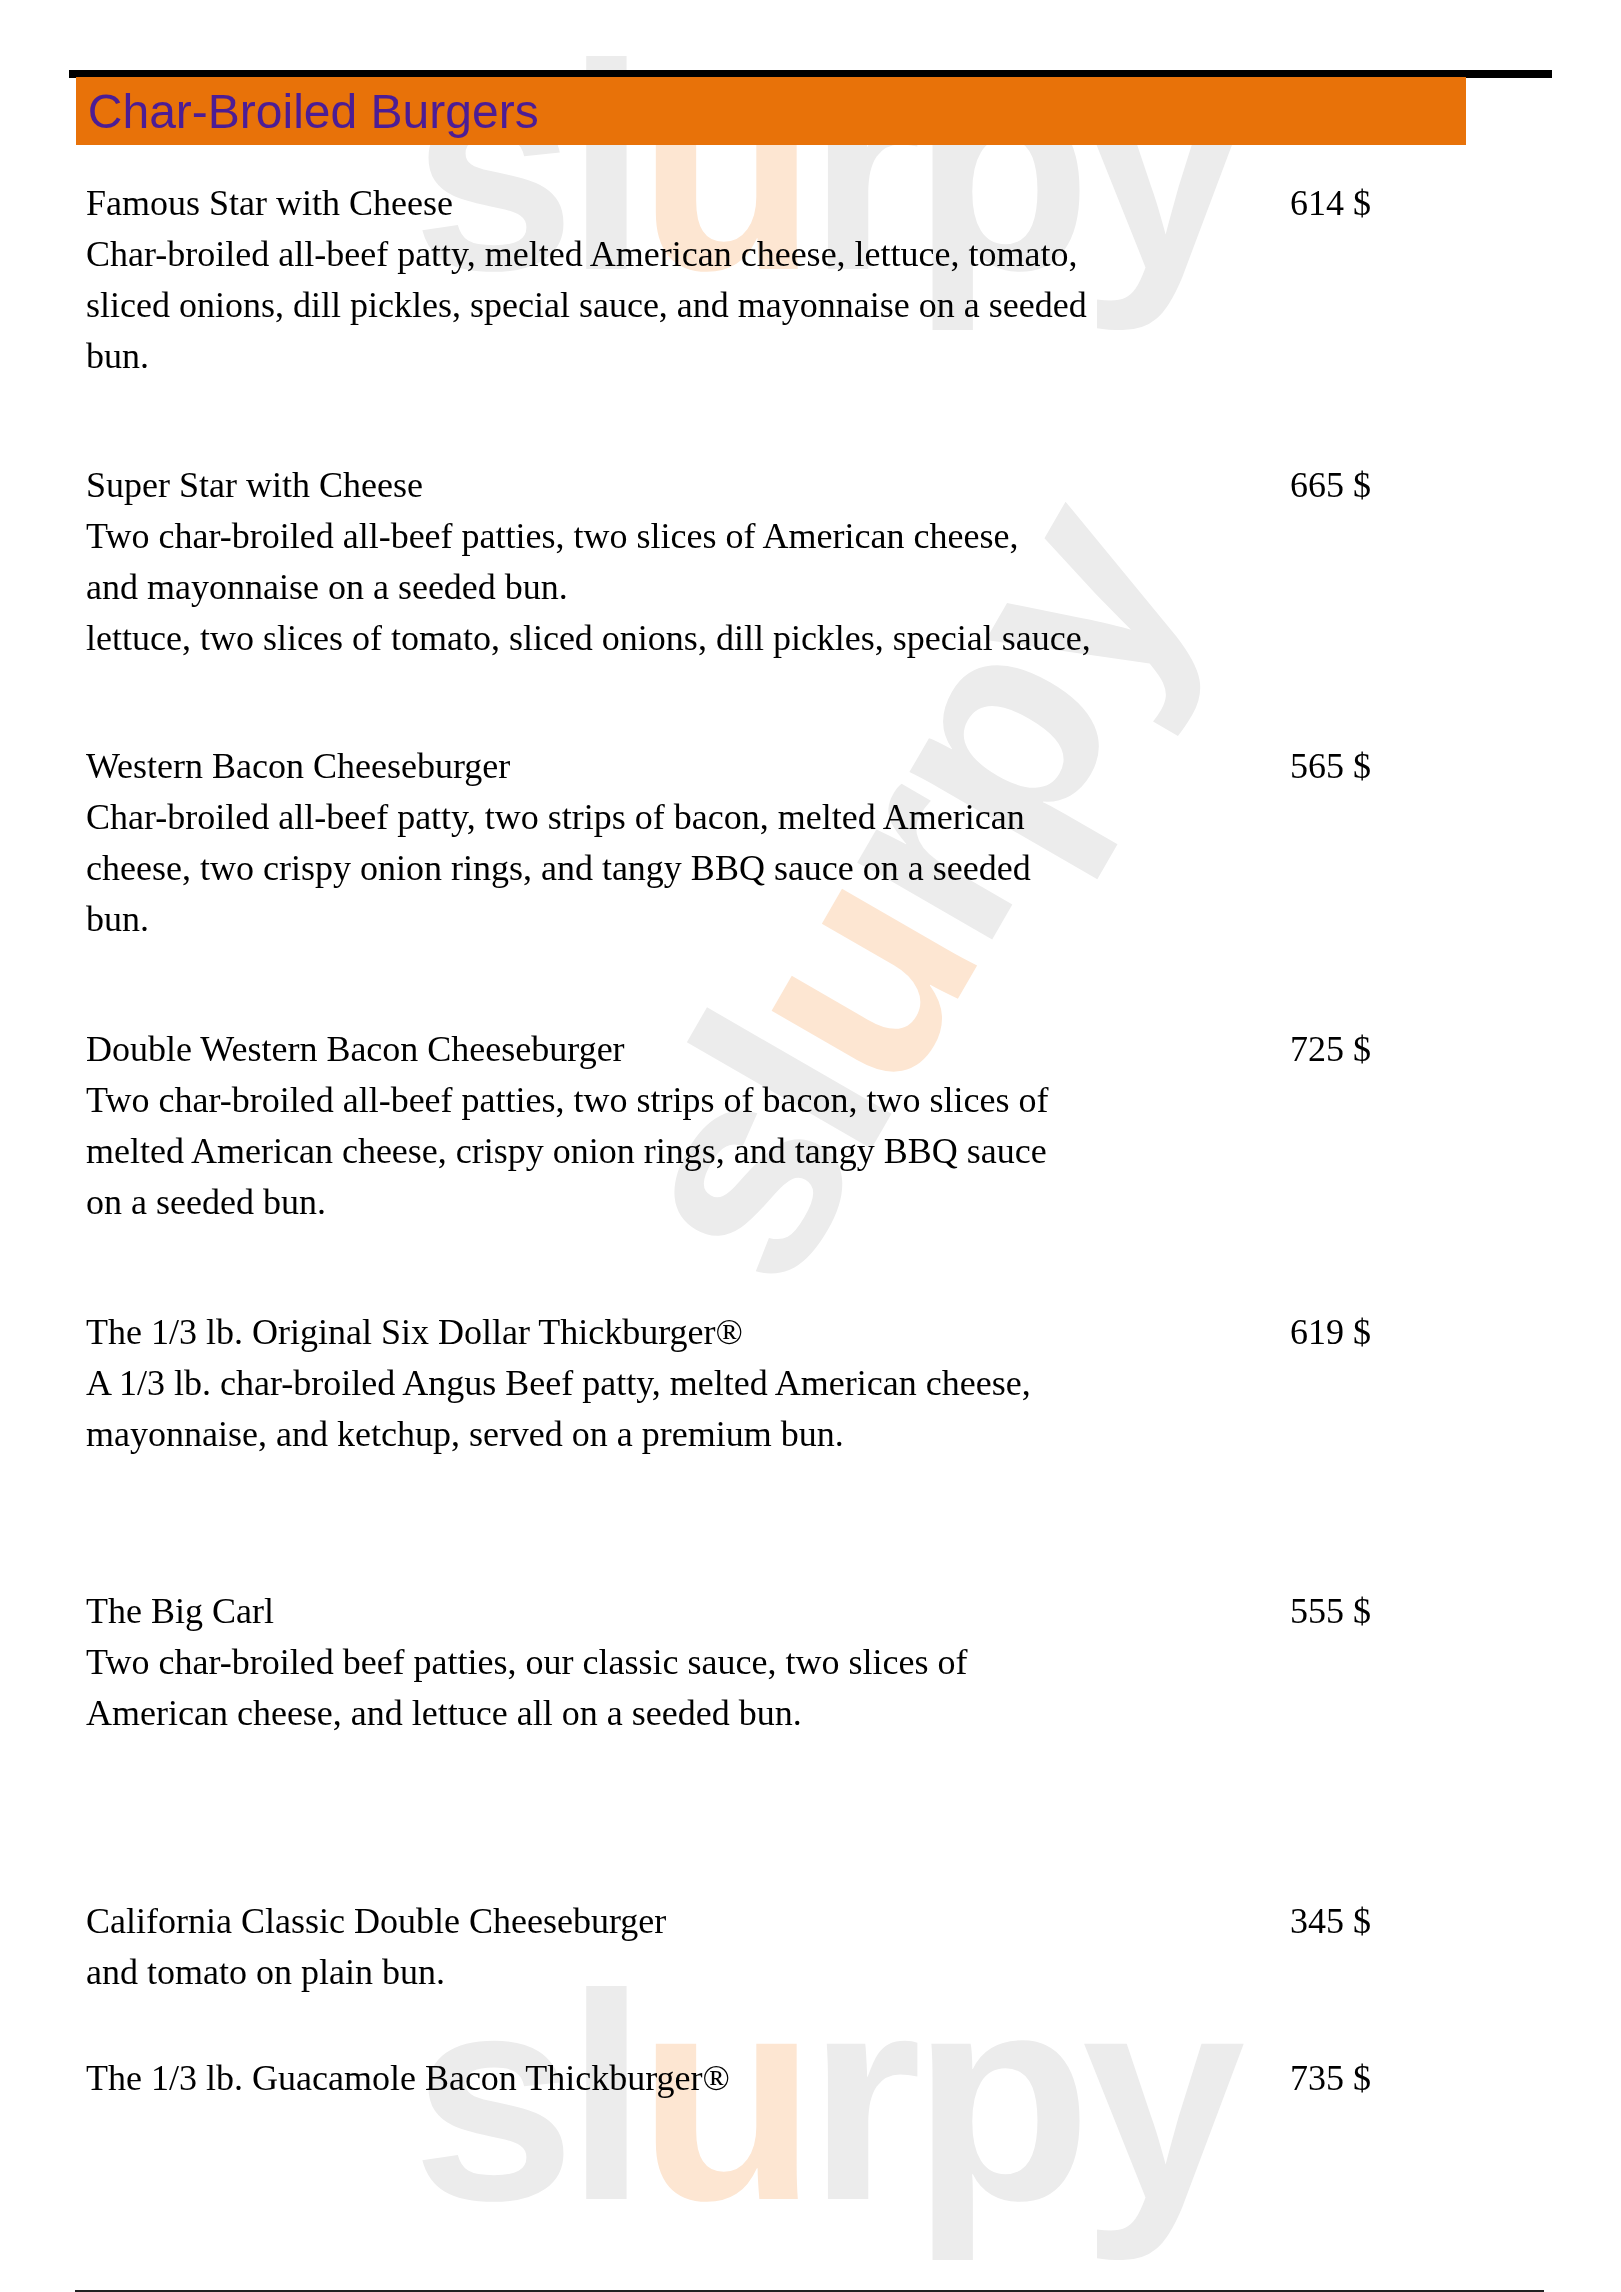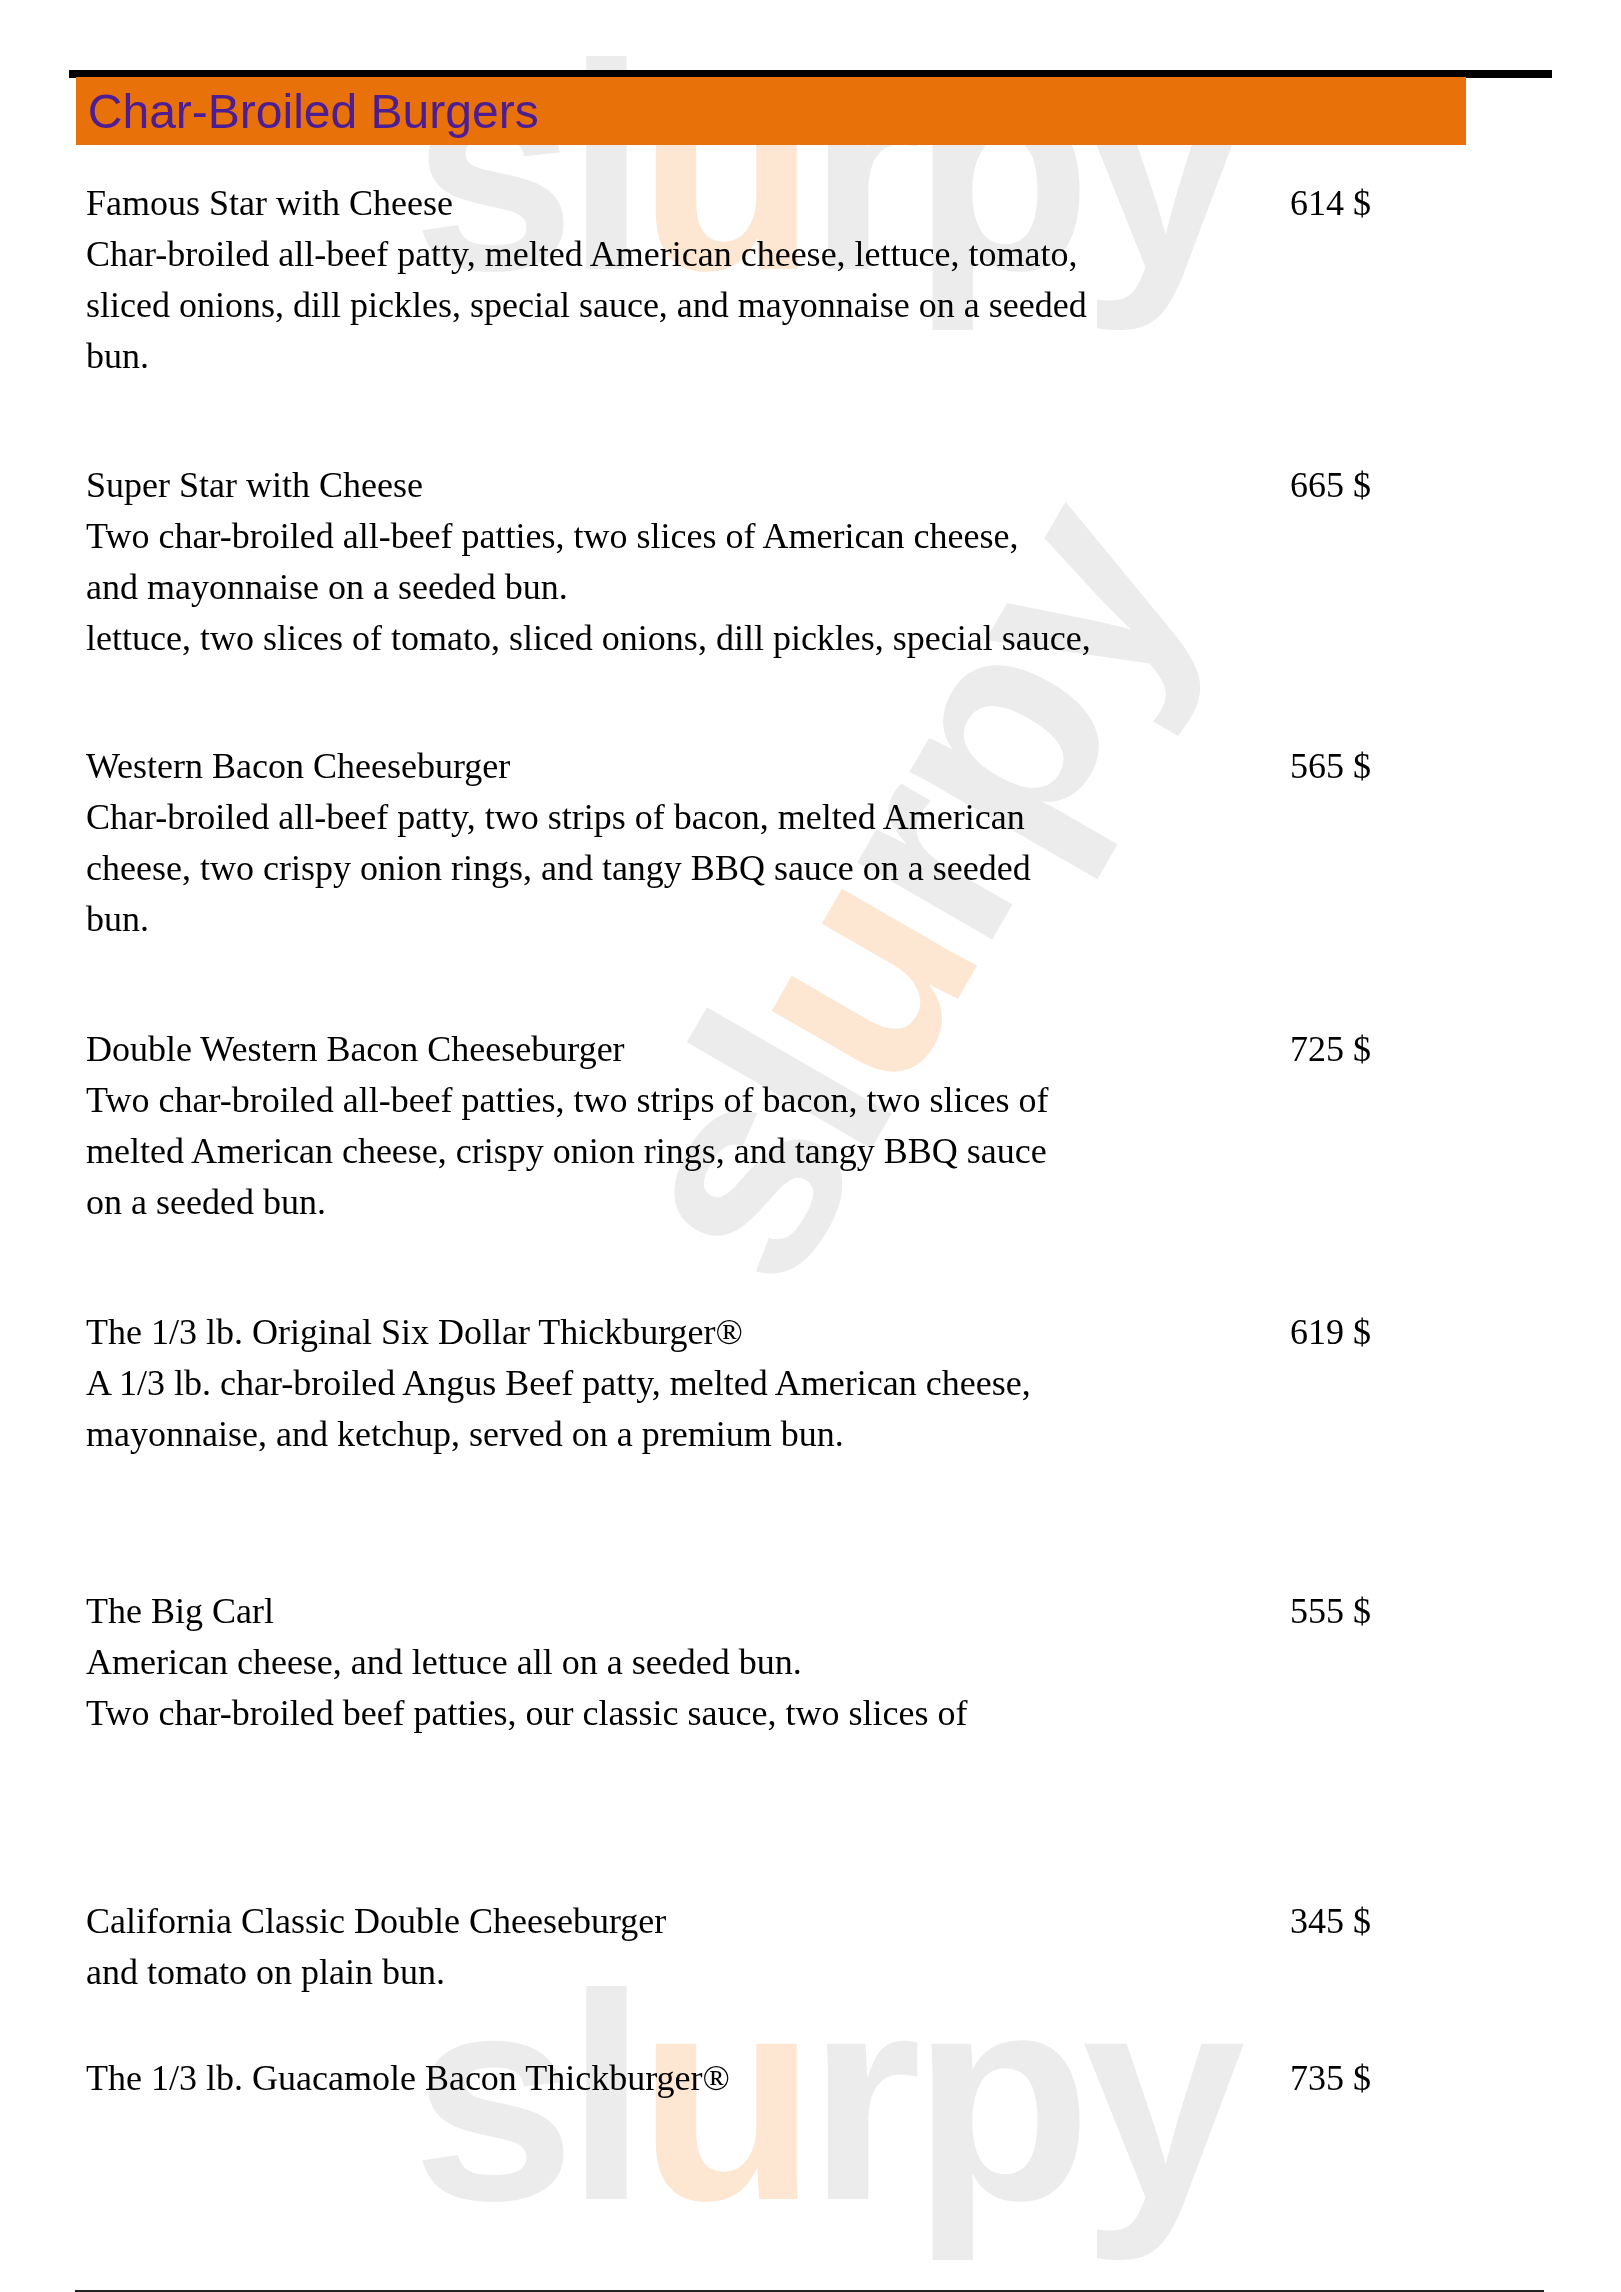--- a/index.html
+++ b/index.html
@@ -65,22 +65,22 @@
 <div class="item" style="top:1307px;">
   <div class="item-name">The 1/3 lb. Original Six Dollar Thickburger®</div>
   <div class="item-price">619 $</div>
   <div class="item-line">A 1/3 lb. char-broiled Angus Beef patty, melted American cheese,</div>
   <div class="item-line">mayonnaise, and ketchup, served on a premium bun.</div>
 </div>
 
 <div class="item" style="top:1586px;">
   <div class="item-name">The Big Carl</div>
   <div class="item-price">555 $</div>
+  <div class="item-line">Two char-broiled beef patties, our classic sauce, two slices of</div>
   <div class="item-line">American cheese, and lettuce all on a seeded bun.</div>
-  <div class="item-line">Two char-broiled beef patties, our classic sauce, two slices of</div>
 </div>
 
 <div class="item" style="top:1896px;">
   <div class="item-name">California Classic Double Cheeseburger</div>
   <div class="item-price">345 $</div>
   <div class="item-line">and tomato on plain bun.</div>
 </div>
 
 <div class="item" style="top:2053px;">
   <div class="item-name">The 1/3 lb. Guacamole Bacon Thickburger®</div>

